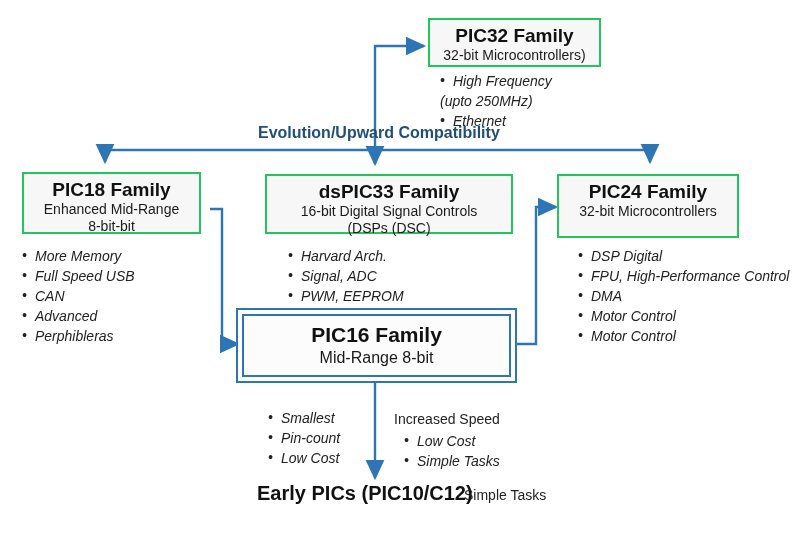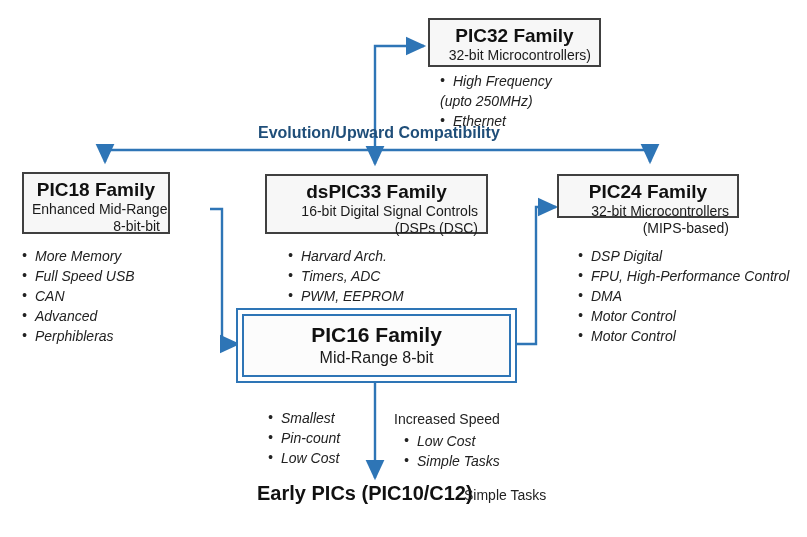--- a/index.html
+++ b/index.html
@@ -22,21 +22,21 @@
     position: absolute;
     left: 0;
     top: 0;
     width: 807px;
     height: 537px;
     pointer-events: none;
   }
   .node-box {
     position: absolute;
     box-sizing: border-box;
-    border: 2px solid #404040;
+    border: 2px solid #22c55e;
     background: #F7F7F7;
     text-align: center;
     padding: 5px 8px 7px 8px;
   }
   .node-box.double {
     border: 2px solid #2E75B6;
     background: #ffffff;
     padding: 4px;
   }
   .node-box.double > .inner {
@@ -58,21 +58,20 @@
     white-space: nowrap;
   }
   .node-title.big {
     font-size: 21px;
   }
   .node-sub {
     font-size: 14px;
     color: #1a1a1a;
     line-height: 1.25;
     white-space: nowrap;
-    text-align: right;
   }
   .node-sub.big {
     font-size: 16px;
   }
   .bullets {
     position: absolute;
     font-size: 14px;
     color: #222222;
     line-height: 1.42;
   }
@@ -159,48 +158,47 @@
     <div class="node-sub">32-bit Microcontrollers)</div>
   </div>
   <div class="bullets" style="left:440px; top:72px;">
     <div class="b-item">High Frequency</div>
     <div class="b-item nobullet">(upto 250MHz)</div>
     <div class="b-item">Ethernet</div>
   </div>
 
   <div class="bus-label" style="left:258px; top:124px;">Evolution/Upward Compatibility</div>
 
-  <div class="node-box" style="left:22px; top:172px; width:148px; height:62px;">
+  <div class="node-box" style="left:22px; top:172px; width:179px; height:62px;">
     <div class="node-title">PIC18 Family</div>
     <div class="node-sub">Enhanced Mid-Range</div>
     <div class="node-sub">8-bit-bit</div>
   </div>
   <div class="bullets" style="left:22px; top:247px;">
     <div class="b-item">More Memory</div>
     <div class="b-item">Full Speed USB</div>
     <div class="b-item">CAN</div>
     <div class="b-item">Advanced</div>
     <div class="b-item">Perphibleras</div>
   </div>
 
-  <div class="node-box" style="left:265px; top:174px; width:223px; height:60px;">
+  <div class="node-box" style="left:265px; top:174px; width:248px; height:60px;">
     <div class="node-title">dsPIC33 Family</div>
     <div class="node-sub">16-bit Digital Signal Controls</div>
     <div class="node-sub">(DSPs (DSC)</div>
   </div>
   <div class="bullets" style="left:288px; top:247px;">
     <div class="b-item">Harvard Arch.</div>
-    <div class="b-item">Timers, ADC</div>
+    <div class="b-item">Signal, ADC</div>
     <div class="b-item">PWM, EEPROM</div>
   </div>
 
-  <div class="node-box" style="left:557px; top:174px; width:182px; height:44px;">
+  <div class="node-box" style="left:557px; top:174px; width:182px; height:64px;">
     <div class="node-title">PIC24 Family</div>
     <div class="node-sub">32-bit Microcontrollers</div>
-    <div class="node-sub">(MIPS-based)</div>
   </div>
   <div class="bullets" style="left:578px; top:247px;">
     <div class="b-item">DSP Digital</div>
     <div class="b-item">FPU, High-Performance Control</div>
     <div class="b-item">DMA</div>
     <div class="b-item">Motor Control</div>
     <div class="b-item">Motor Control</div>
   </div>
 
   <div class="node-box double" style="left:236px; top:308px; width:281px; height:75px;">

